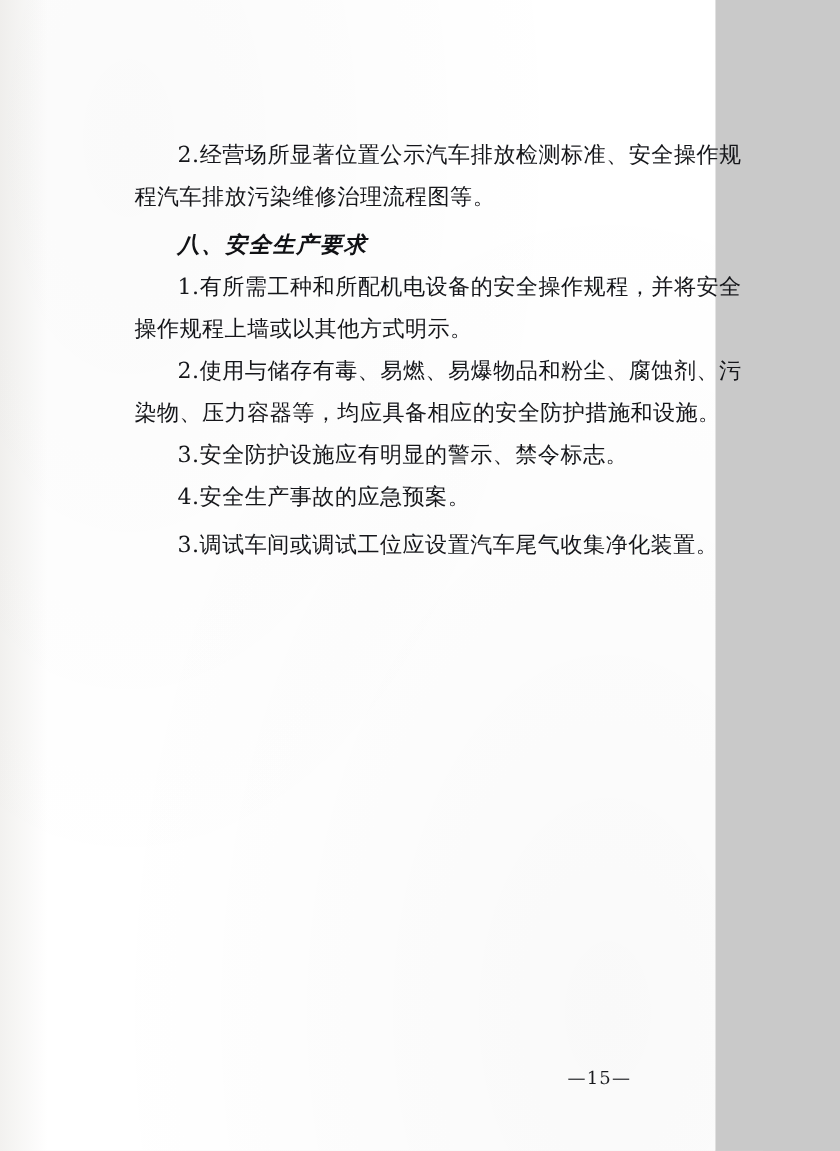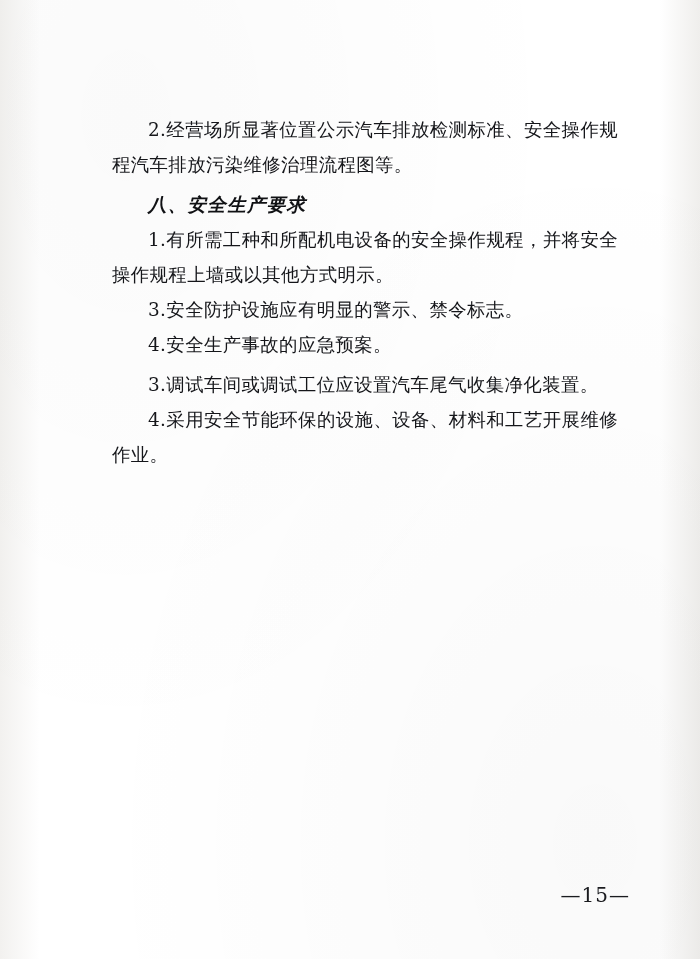--- a/index.html
+++ b/index.html
@@ -8,21 +8,21 @@
     background: #c9c9c9;
   }
   body {
     width: 700px;
     height: 959px;
     overflow: hidden;
     font-family: "Liberation Serif", serif;
   }
   .page {
     position: relative;
-    width: 700px;
+    width: 596px;
     height: 959px;
     background: #ffffff;
     box-sizing: border-box;
     
     background-image:
       linear-gradient(to right, #f2f1ef 0px, #ffffff 40px, #ffffff 660px, #efeeec 700px),
       linear-gradient(to bottom, #f4f3f1 0px, #ffffff 60px, #ffffff 880px, #f0efed 959px);
   }
   .paper-texture {
     position: absolute;
@@ -63,39 +63,39 @@
     font-weight: bold;
     letter-spacing: 0.8px;
   }
   .gap {
     height: 5px;
   }
   .page-number {
     position: absolute;
     right: 70px;
     bottom: 52px;
-    font-size: 20px;
+    font-size: 15px;
     color: #1a1b1f;
     letter-spacing: 1px;
     font-family: "DejaVu Serif", "Liberation Serif", serif;
   }
 </style>
 </head>
 <body>
 
 <div class="page">
   <div class="paper-texture"></div>
 
   <div class="content">
     <p class="indent">2.经营场所显著位置公示汽车排放检测标准、安全操作规程汽车排放污染维修治理流程图等。</p>
     <div class="gap"></div>
     <p class="heading">八、安全生产要求</p>
     <p class="indent">1.有所需工种和所配机电设备的安全操作规程，并将安全操作规程上墙或以其他方式明示。</p>
+    <p class="indent">2.使用与储存有毒、易燃、易爆物品和粉尘、腐蚀剂、污染物、压力容器等，均应具备相应的安全防护措施和设施。</p>
     <p class="indent">3.安全防护设施应有明显的警示、禁令标志。</p>
     <p class="indent">4.安全生产事故的应急预案。</p>
     <div class="gap"></div>
     <p class="indent">3.调试车间或调试工位应设置汽车尾气收集净化装置。</p>
-    <p class="indent">4.采用安全节能环保的设施、设备、材料和工艺开展维修作业。</p>
     <div class="gap"></div>
   </div>
 
   <div class="page-number">—15—</div>
 </div>
 
 </body></html>

